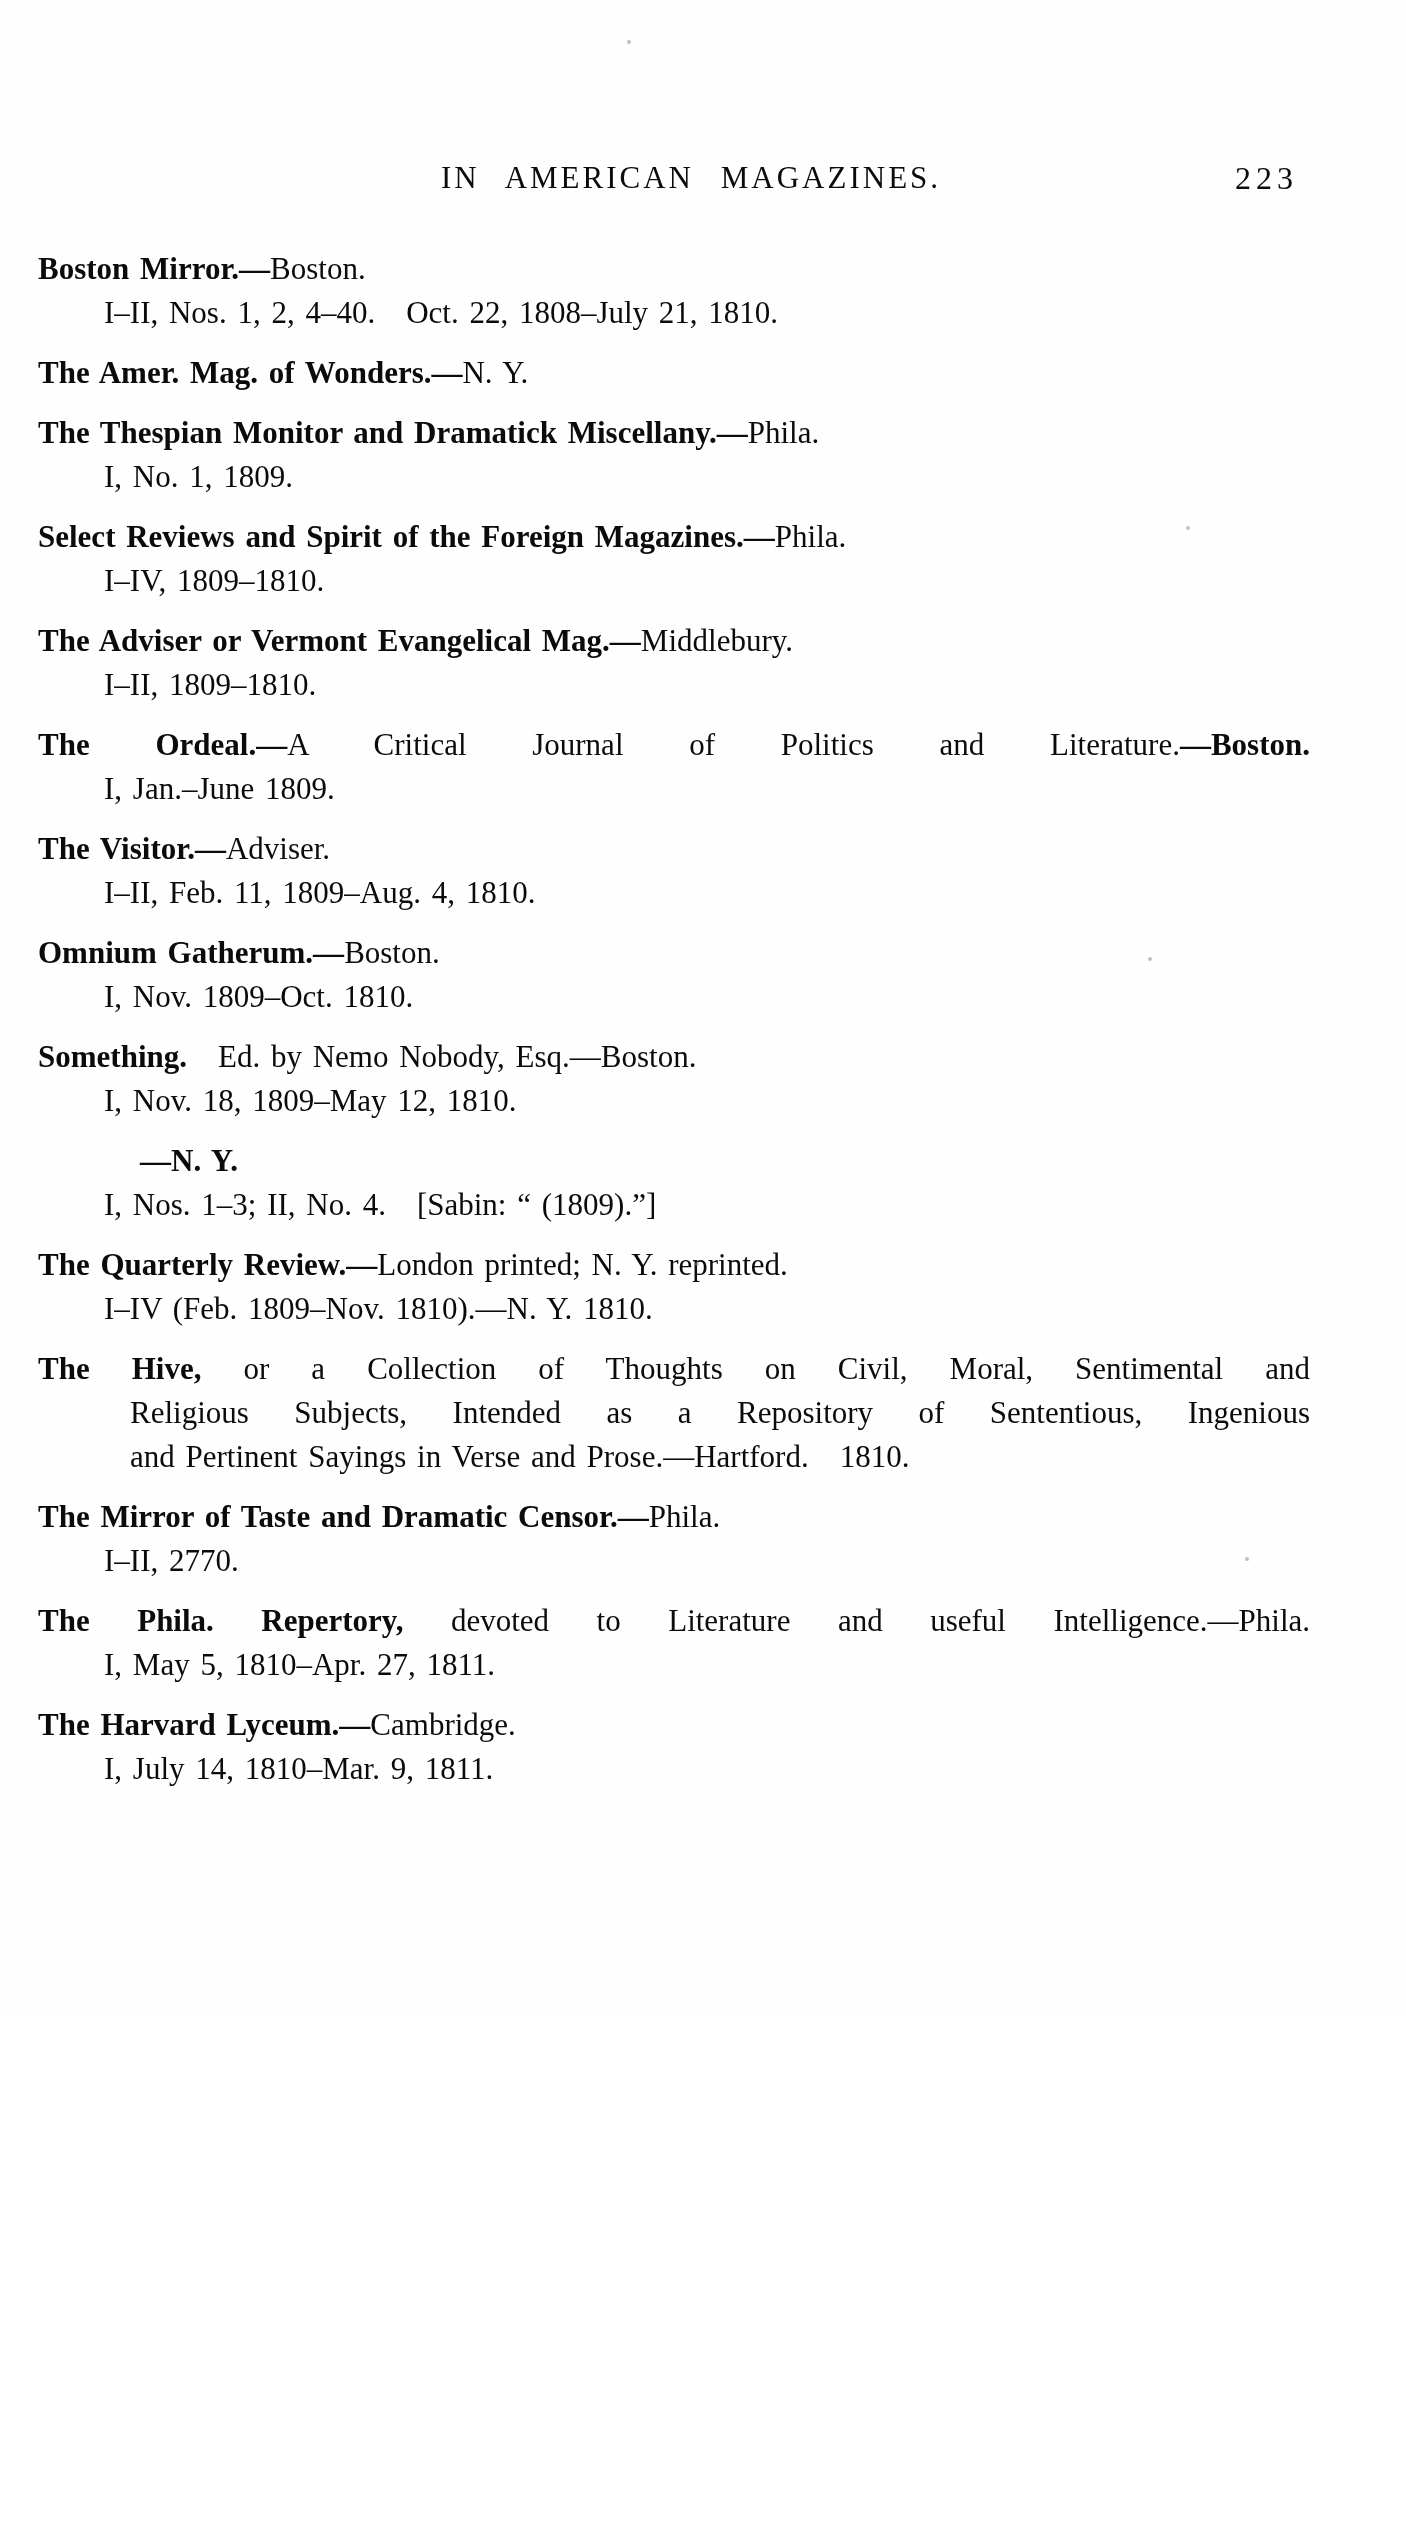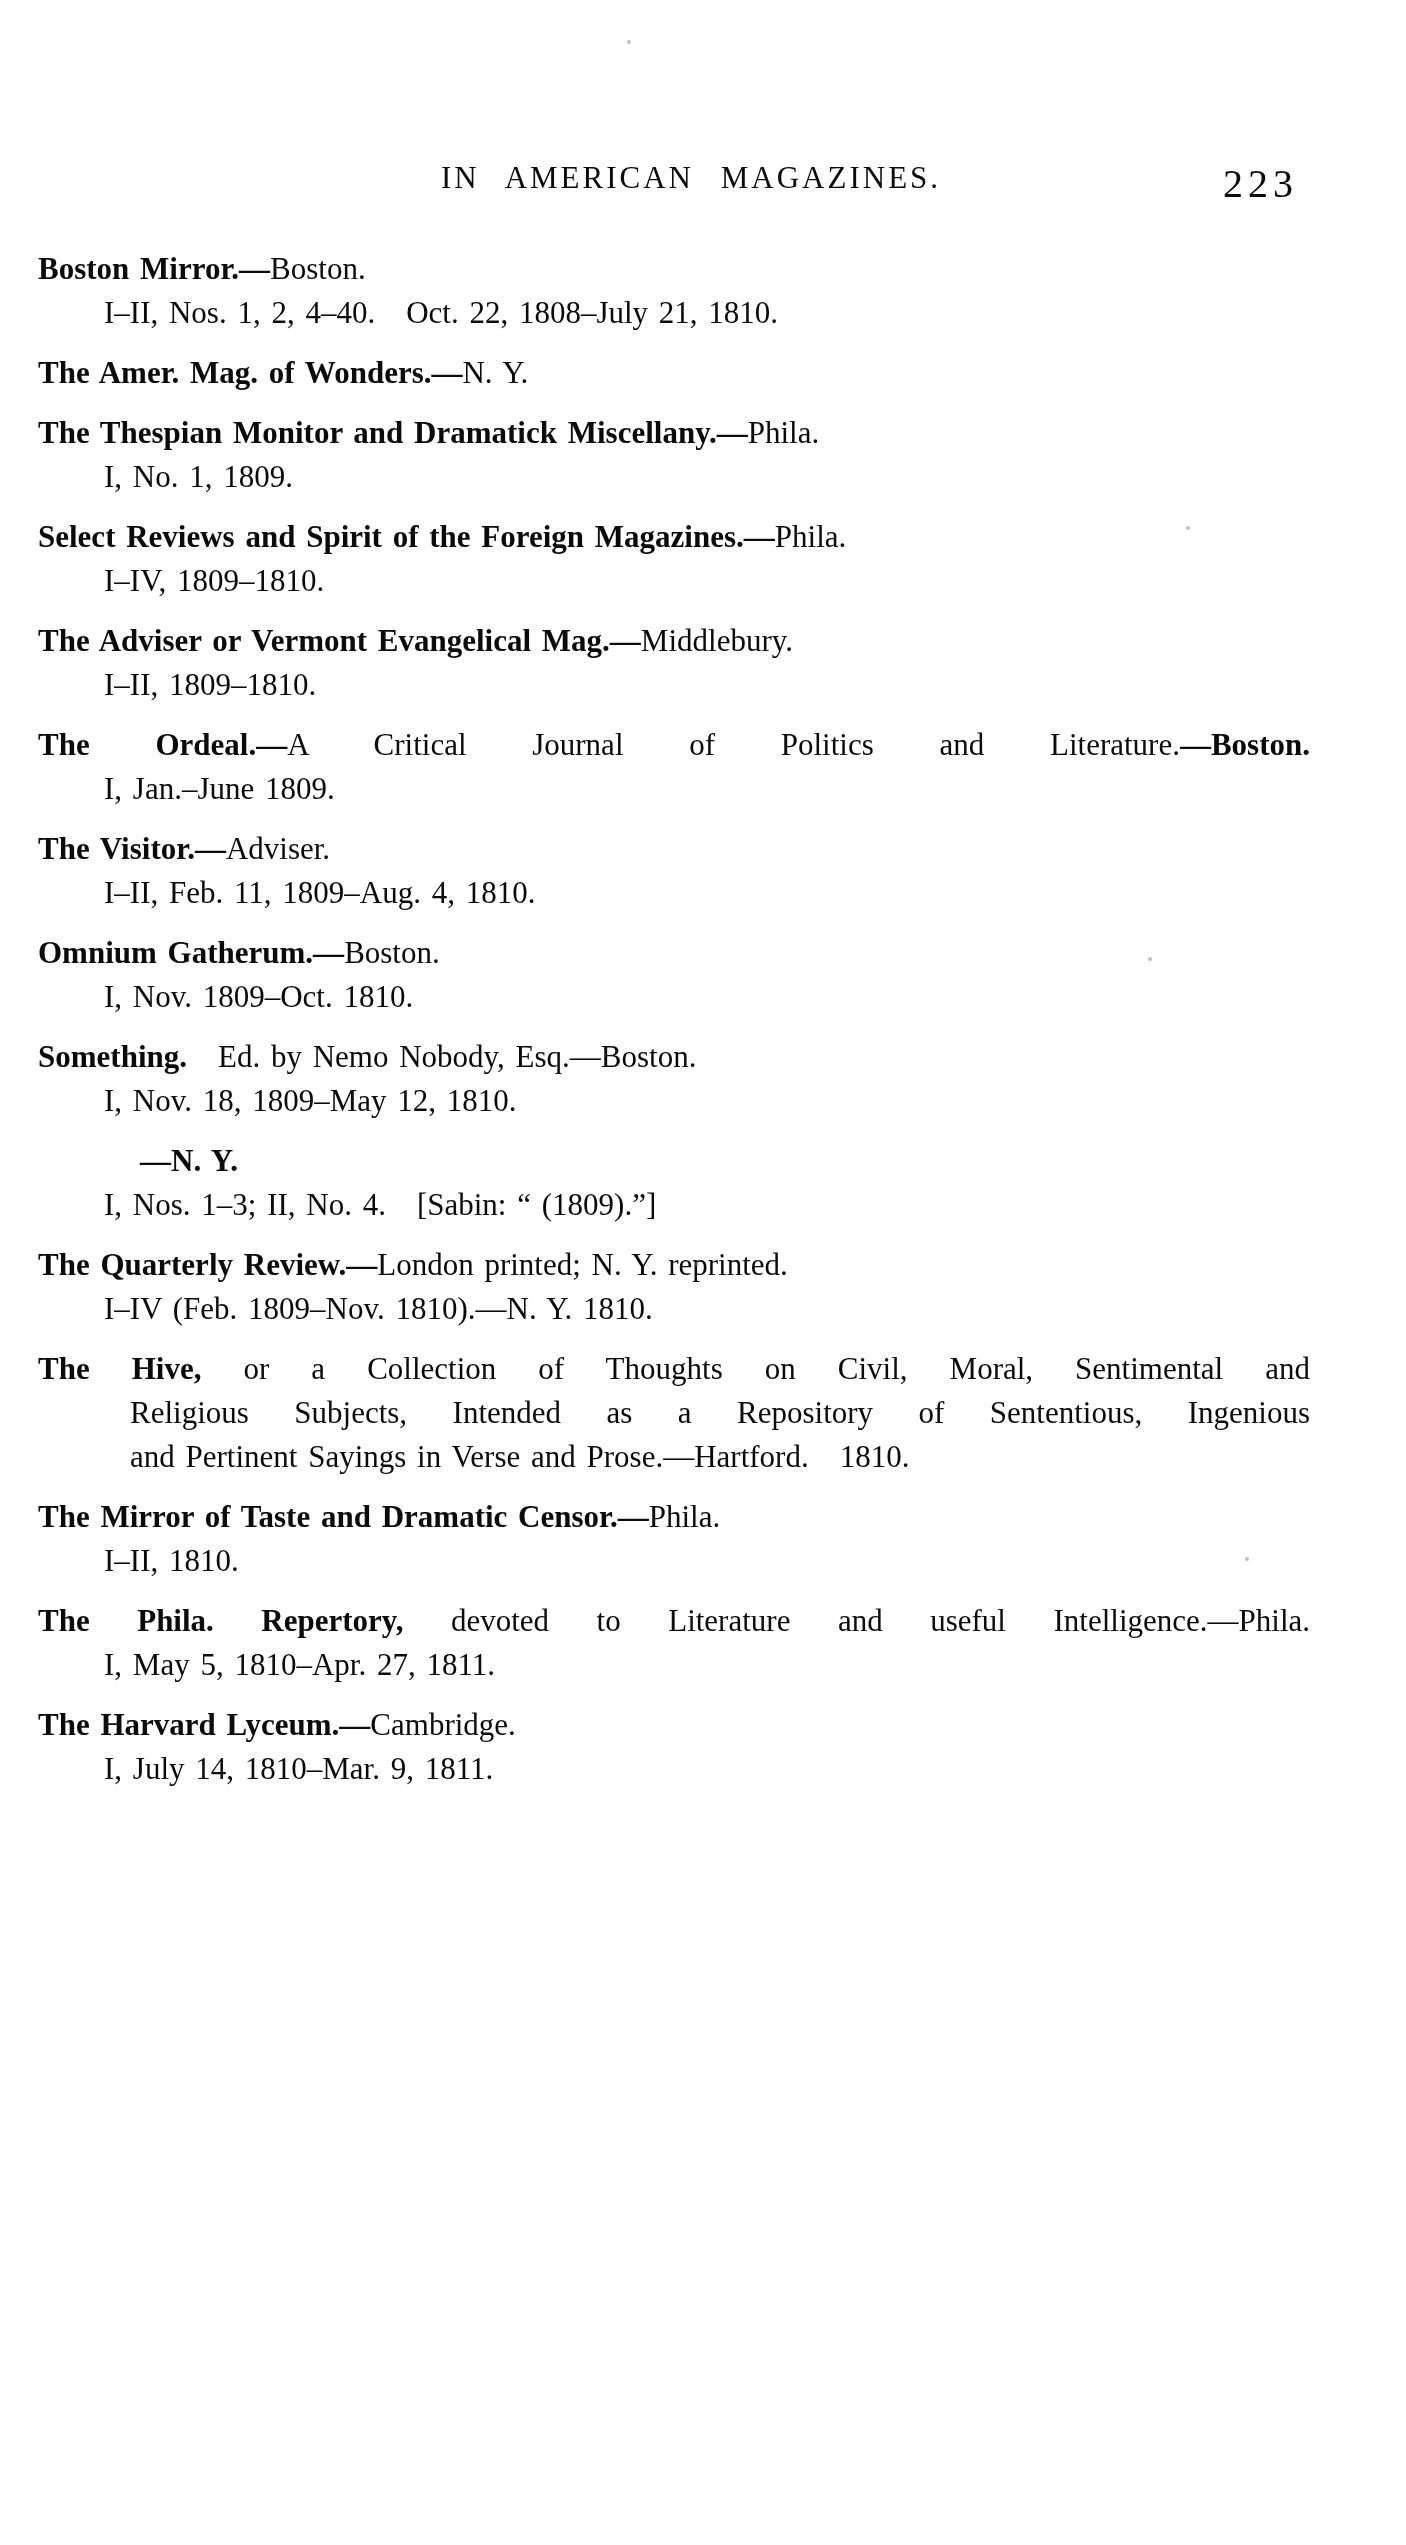--- a/index.html
+++ b/index.html
@@ -24,21 +24,21 @@
     padding-left: 34px;
     font-size: 31px;
     letter-spacing: 3px;
     word-spacing: 16px;
     white-space: nowrap;
   }
   .page-num {
     position: absolute;
     top: 0;
     right: 12px;
-    font-size: 40px;
+    font-size: 32px;
     letter-spacing: 5px;
   }
   .entries {
     position: absolute;
     top: 247px;
     left: 38px;
     width: 1272px;
     font-size: 31px;
     line-height: 44px;
     word-spacing: 3px;
@@ -112,21 +112,21 @@
         <div class="line"><span class="b">The Quarterly Review.—</span><span>London printed; N. Y. reprinted.</span></div>
         <div class="line l-detail"><span>I–IV (Feb. 1809–Nov. 1810).—N. Y. 1810.</span></div>
       </div>
       <div class="entry">
         <div class="line  fill"><span class="b">The Hive,</span><span> or a Collection of Thoughts on Civil, Moral, Sentimental and</span></div>
         <div class="line l-hang fill"><span>Religious Subjects, Intended as a Repository of Sententious, Ingenious</span></div>
         <div class="line l-hang"><span>and Pertinent Sayings in Verse and Prose.—Hartford. 1810.</span></div>
       </div>
       <div class="entry">
         <div class="line"><span class="b">The Mirror of Taste and Dramatic Censor.—</span><span>Phila.</span></div>
-        <div class="line l-detail"><span>I–II, 1810.</span></div>
+        <div class="line l-detail"><span>I–II, 2770.</span></div>
       </div>
       <div class="entry">
         <div class="line  fill"><span class="b">The Phila. Repertory,</span><span> devoted to Literature and useful Intelligence.—Phila.</span></div>
         <div class="line l-detail"><span>I, May 5, 1810–Apr. 27, 1811.</span></div>
       </div>
       <div class="entry">
         <div class="line"><span class="b">The Harvard Lyceum.—</span><span>Cambridge.</span></div>
         <div class="line l-detail"><span>I, July 14, 1810–Mar. 9, 1811.</span></div>
       </div>
     </div>

